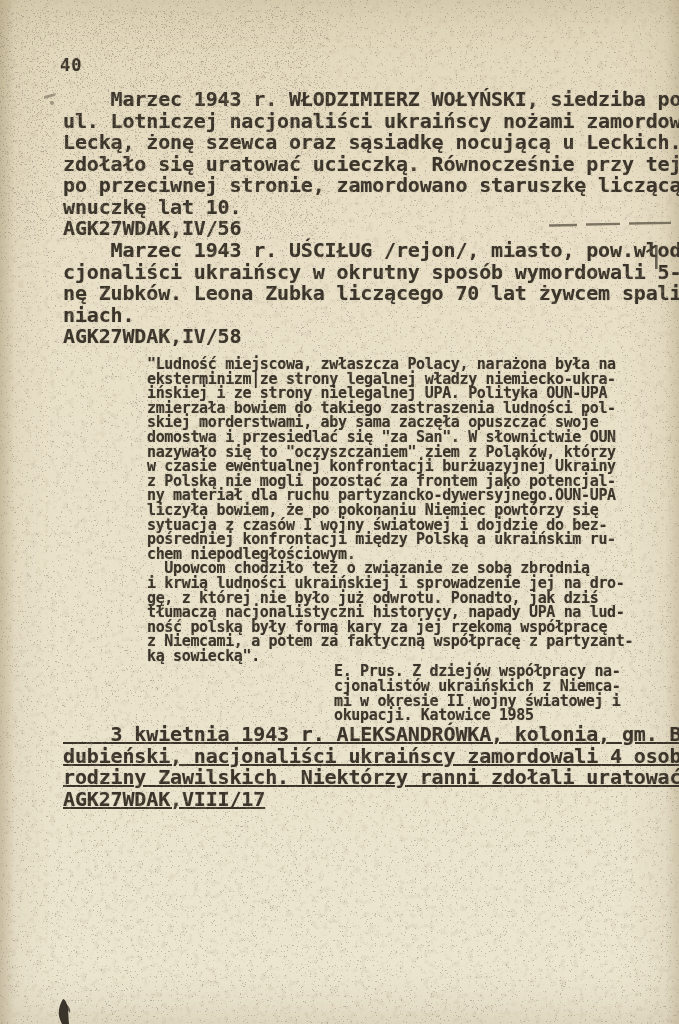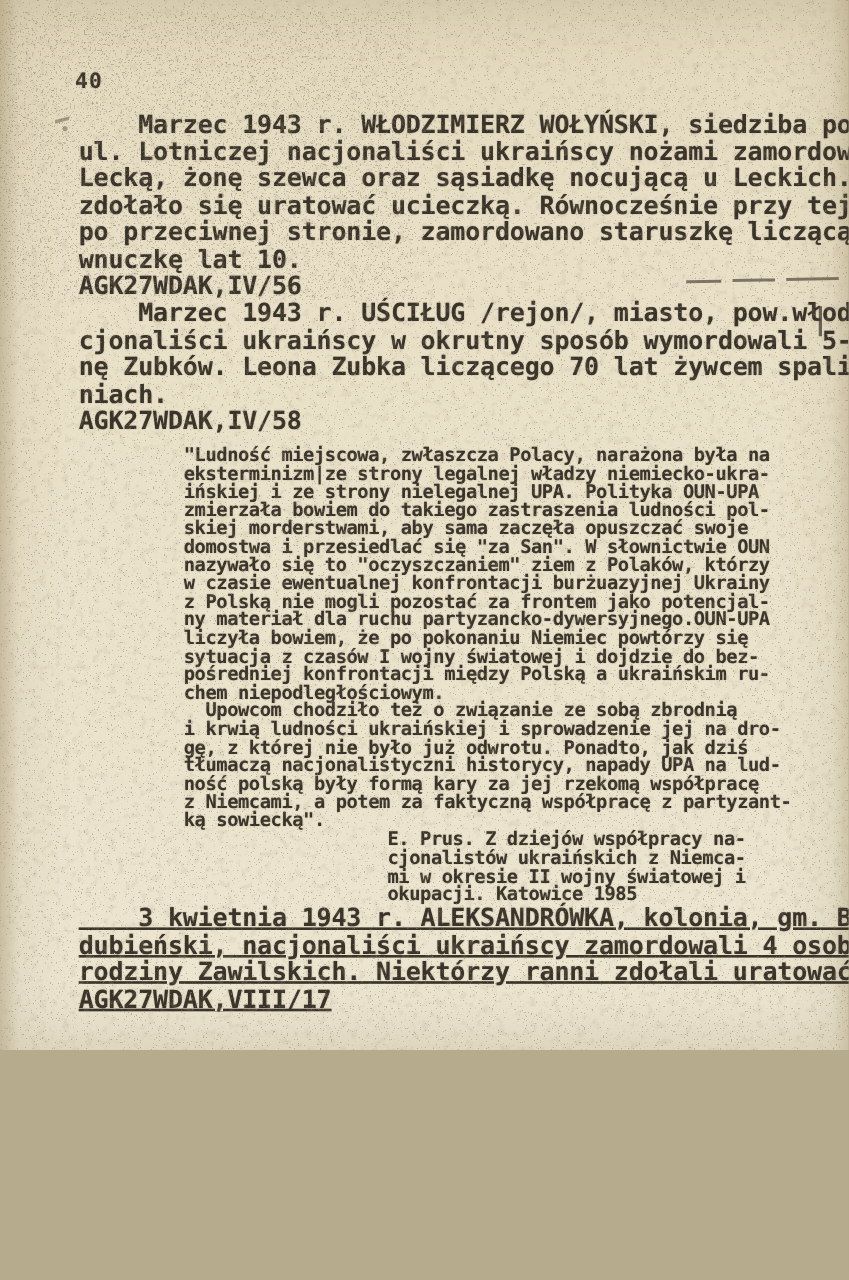--- a/index.html
+++ b/index.html
@@ -5,21 +5,21 @@
 <style>
   html, body {
     margin: 0;
     padding: 0;
     background: #b7ab8d;
     font-family: "DejaVu Sans Mono", monospace;
   }
   .page {
     position: relative;
     width: 679px;
-    height: 840px;
+    height: 1024px;
     margin: 0 auto;
     overflow: hidden;
     background:
       linear-gradient(90deg, rgba(130,110,70,0.22) 0%, rgba(130,110,70,0) 2.2%, rgba(130,110,70,0) 98%, rgba(130,110,70,0.14) 100%),
       linear-gradient(180deg, #e2d8bc 0%, #e8dfc6 22%, #eae2ca 55%, #ece5d0 100%);
     box-shadow: inset 0 0 55px rgba(110, 90, 50, 0.22);
   }
   .textblock {
     position: absolute;
     margin: 0;
@@ -47,21 +47,21 @@
   .entry-3 { left: 63px; top: 724px; text-decoration: underline; }
   .entry-4 { left: 63px; top: 810px; }
   .quoteblock {
     left: 147px;
     top: 357px;
     font-size: 15px;
     line-height: 14.6px;
     letter-spacing: -0.35px;
   }
   .citation {
-    left: 310px;
+    left: 334px;
     top: 664px;
     font-size: 15px;
     line-height: 14.8px;
     letter-spacing: -0.35px;
   }
   .grain {
     position: absolute;
     left: 0;
     top: 0;
     z-index: 3;

